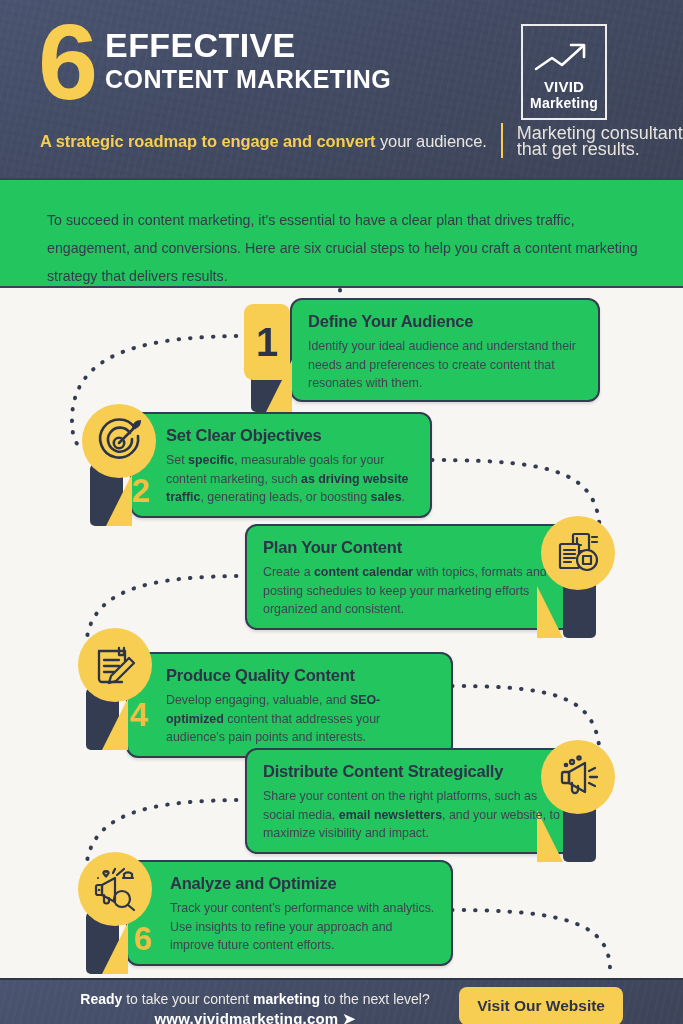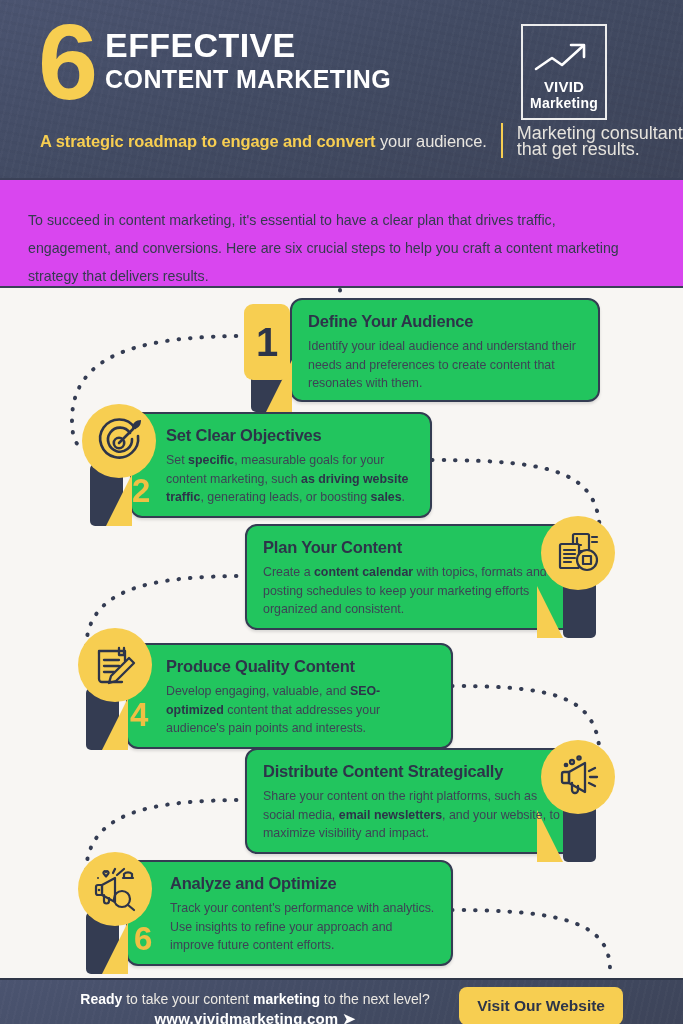--- a/index.html
+++ b/index.html
@@ -113,24 +113,24 @@
     font-size: 18px;
     line-height: 16px;
     white-space: nowrap;
     margin-top: -2px;
   }
 
   
   .intro {
     position: relative;
     height: 110px;
-    background: #d946ef;
+    background: #22c55e;
     border-top: 2px solid #3A4157;
     border-bottom: 2px solid #3A4157;
-    padding: 26px 40px 0 28px;
+    padding: 26px 40px 0 47px;
   }
   .intro p {
     color: #343B4E;
     font-size: 14.2px;
     line-height: 28px;
     max-width: 610px;
   }
 
   
   .steps {
@@ -397,21 +397,21 @@
           <circle cx="33" cy="31" r="10" fill="#F7CE51"></circle>
           <path d="M29,27 l8,0 l0,8 l-8,0 Z"></path>
         </g>
       </svg>
     </div>
   </div>
 
   <div class="step" style="left:78px; top:348px; width:375px;">
     <div class="dark-tab" style="left:8px; top:52px; width:33px; height:62px;"></div>
     <div class="tri" style="left:24px; top:62px; border-left:26px solid transparent; border-bottom:52px solid #F7CE51;"></div>
-    <div class="card" style="left:48px; top:7px; width:327px; height:106px;">
+    <div class="card" style="left:48px; top:16px; width:327px; height:106px;">
       <div class="card-inner" style="padding-left:38px;">
         <div class="step-title">Produce Quality Content</div>
         <div class="step-body"><span>Develop engaging, valuable, and </span><b>SEO-optimized</b><span> content that addresses your audience's pain points and interests.</span></div>
       </div>
     </div>
     <div class="num-inline" style="left:52px; top:62px;">4</div>
     <div class="icon-circle" style="left:0; top:-8px;">
       <svg viewBox="0 0 48 48">
         <g fill="none" stroke="#2D3449" stroke-width="2.3" stroke-linecap="round" stroke-linejoin="round">
           <path d="M8,12 l0,26 a3,3 0 0 0 3,3 l20,0"></path>

